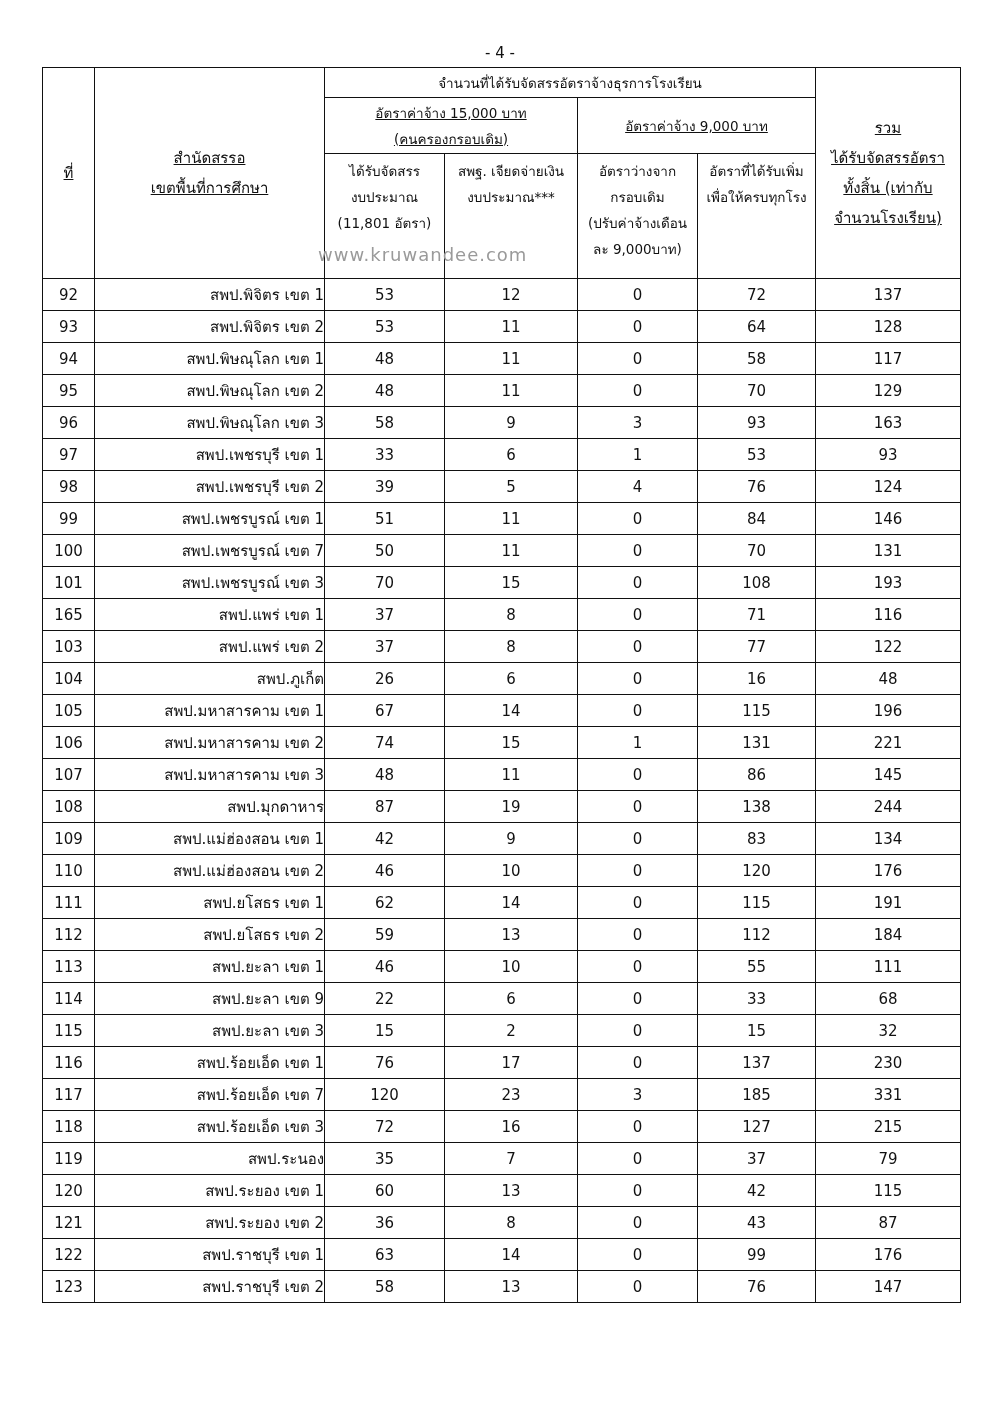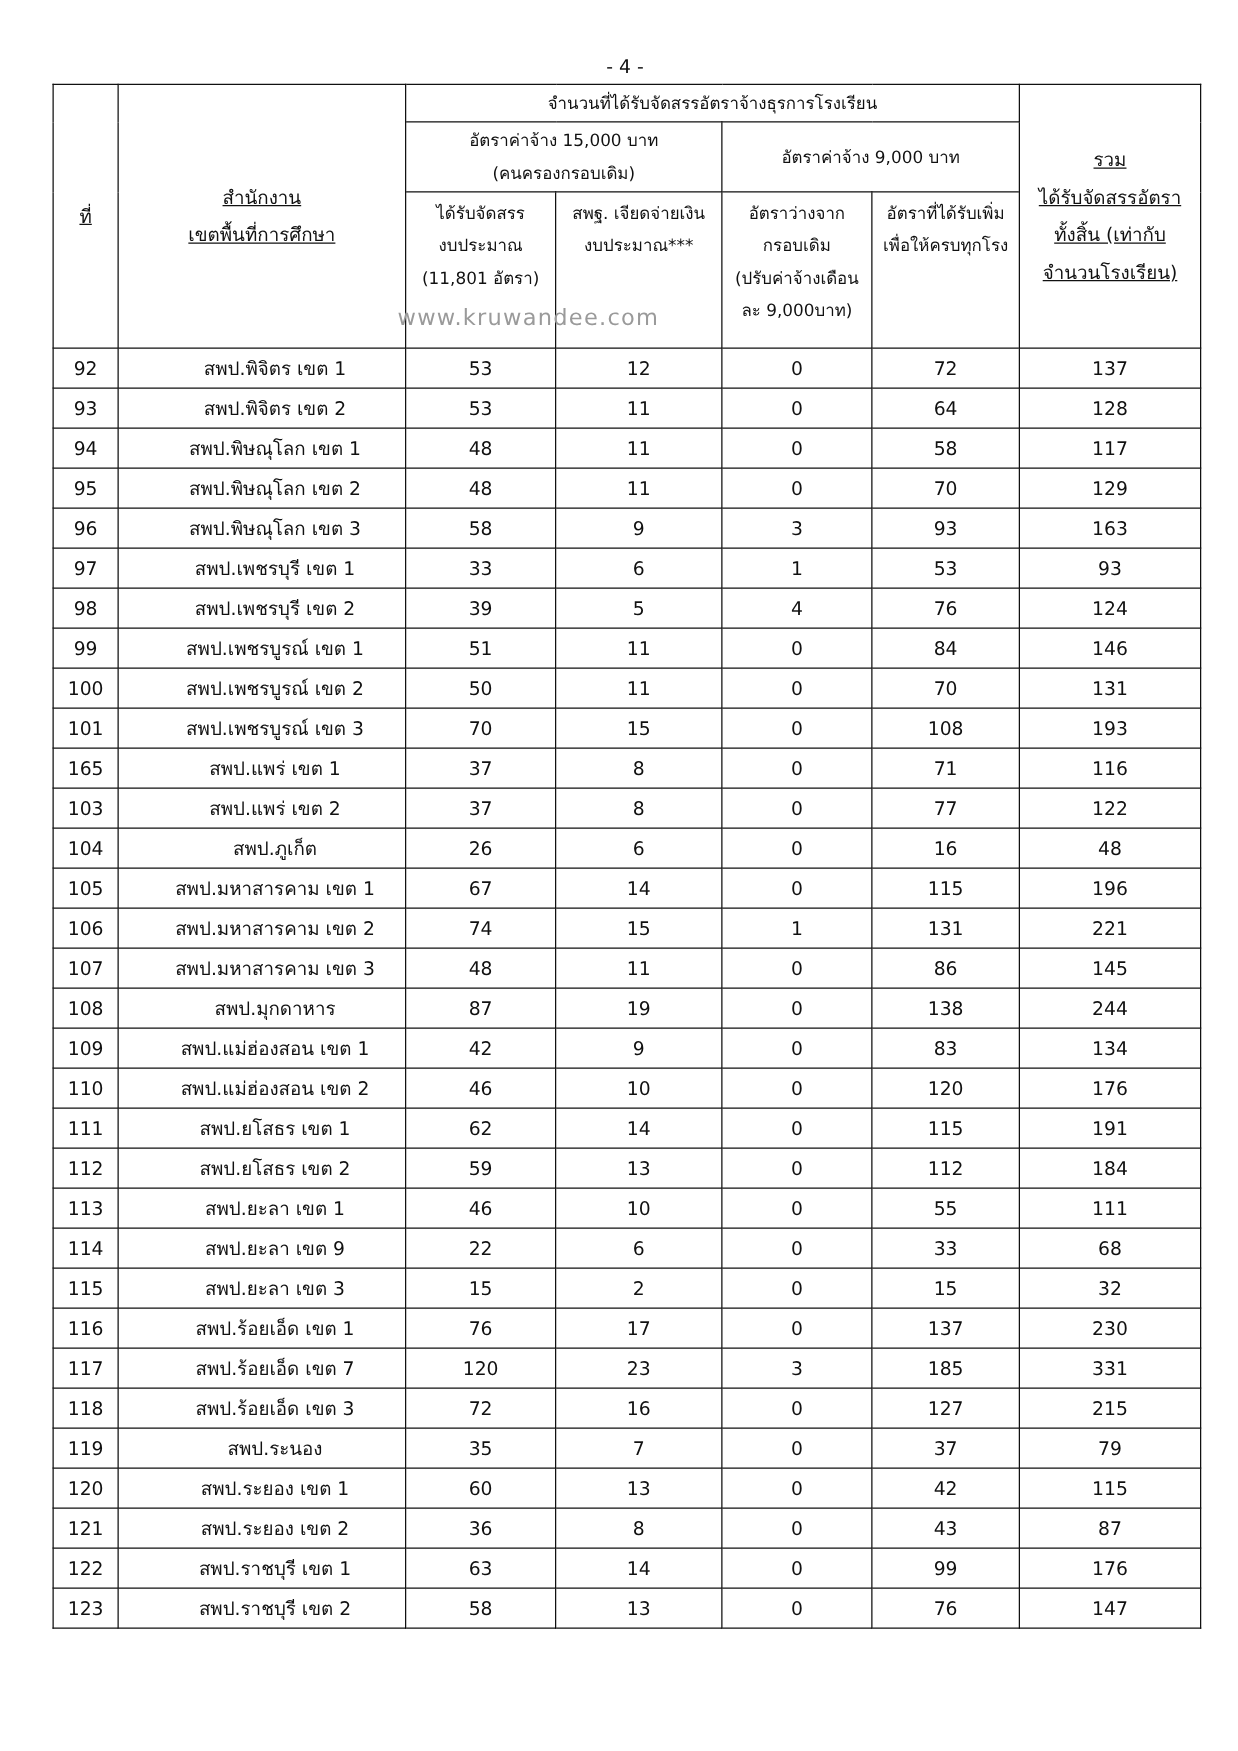--- a/index.html
+++ b/index.html
@@ -14,23 +14,23 @@
   .tbl {
     position: absolute; left: 42px; top: 67px;
     border-collapse: collapse; table-layout: fixed;
   }
   .tbl td, .tbl th {
     border: 1.6px solid #111; padding: 0; font-weight: normal;
     font-size: 14px; text-align: center; vertical-align: middle;
   }
   .tbl th { font-size: 13.5px; line-height: 26px; }
   .tbl tbody td { height: 31px; font-size: 15px; }
-  .tbl tbody td.name { text-align: center; padding-left: 21px; font-size: 15px; }
+  .tbl tbody td.name { text-align: right; padding-left: 21px; font-size: 15px; }
   .hdr-top { height: 30px; }
-  .hdr-mid { height: 56px; }
+  .hdr-mid { height: 56px; text-decoration: underline; }
   .hdr-low { height: 120px; vertical-align: top !important; padding-top: 4px !important; }
   .watermark {
     position: absolute; left: 318px; top: 244px; font-size: 18px; color: #9a9a9a;
     letter-spacing: 1px; font-family: "DejaVu Sans", sans-serif;
   }
   .big { font-size: 15px !important; line-height: 30px !important; text-decoration: underline; }
 </style>
 </head>
 <body>
 
@@ -43,21 +43,21 @@
     <col style="width:120px">
     <col style="width:133px">
     <col style="width:120px">
     <col style="width:118px">
     <col style="width:145px">
   </colgroup>
   <thead>
     <tr class="hdr-top">
       <th rowspan="3"><span class="big">ที่</span></th>
       <th rowspan="3">
-        <div class="big">สำนักงาน</div>
+        <div class="big">สำนัดสรรอ</div>
         <div class="big">เขตพื้นที่การศึกษา</div>
       </th>
       <th colspan="4">จำนวนที่ได้รับจัดสรรอัตราจ้างธุรการโรงเรียน</th>
       <th rowspan="3">
         <div class="big">รวม</div>
         <div class="big">ได้รับจัดสรรอัตรา</div>
         <div class="big">ทั้งสิ้น (เท่ากับ</div>
         <div class="big">จำนวนโรงเรียน)</div>
       </th>
     </tr>
@@ -158,21 +158,21 @@
         <td>99</td>
         <td class="name">สพป.เพชรบูรณ์ เขต 1</td>
         <td>51</td>
         <td>11</td>
         <td>0</td>
         <td>84</td>
         <td>146</td>
       </tr>
       <tr>
         <td>100</td>
-        <td class="name">สพป.เพชรบูรณ์ เขต 2</td>
+        <td class="name">สพป.เพชรบูรณ์ เขต 7</td>
         <td>50</td>
         <td>11</td>
         <td>0</td>
         <td>70</td>
         <td>131</td>
       </tr>
       <tr>
         <td>101</td>
         <td class="name">สพป.เพชรบูรณ์ เขต 3</td>
         <td>70</td>

